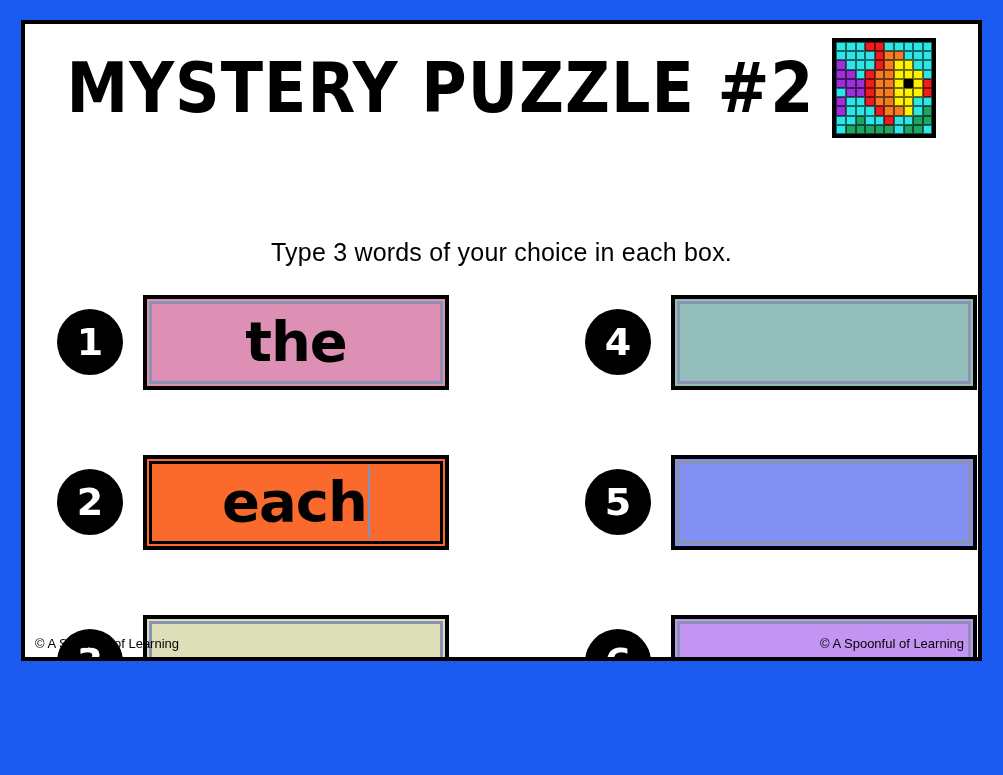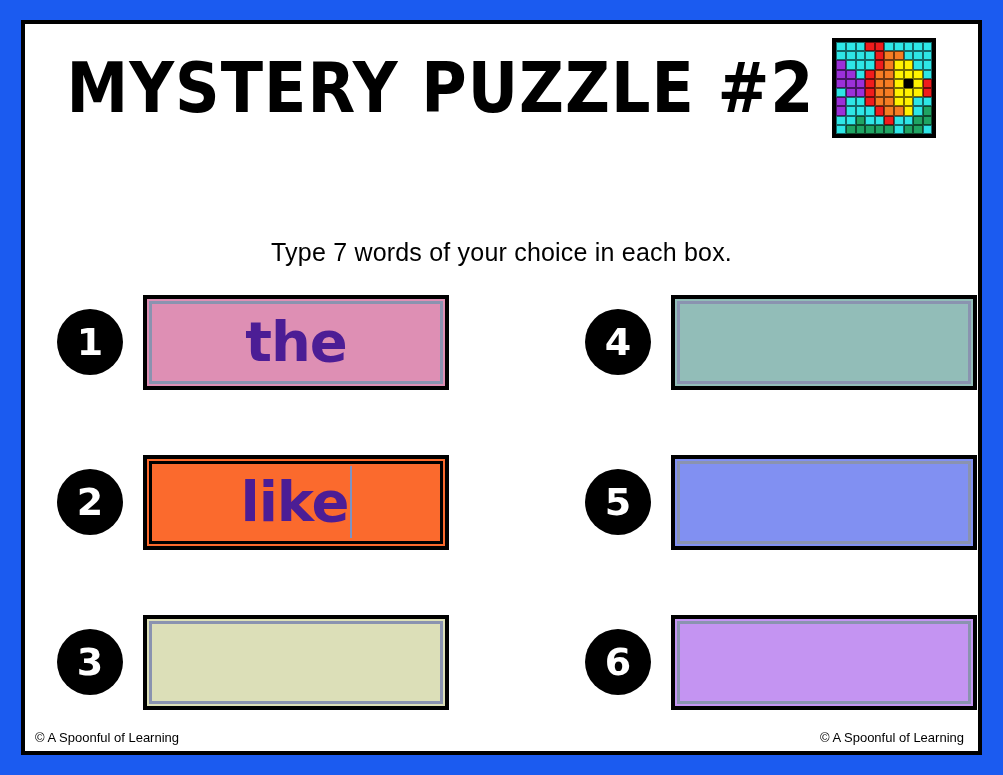--- a/index.html
+++ b/index.html
@@ -22,21 +22,21 @@
     background: #1B5BF0;
     box-sizing: border-box;
   }
 
   
   #page {
     position: absolute;
     left: 21px;
     top: 20px;
     width: 961px;
-    height: 735px;
+    height: 641px;
     background: #ffffff;
     border: 4px solid #000000;
     box-sizing: border-box;
     overflow: hidden;
   }
 
   
   #header {
     position: absolute;
     left: 0;
@@ -180,21 +180,21 @@
     border: 3px solid #8A93B0;
     box-sizing: border-box;
   }
   .wordbox .word {
     position: relative;
     z-index: 2;
     font-family: "DejaVu Sans", sans-serif;
     font-weight: bold;
     font-size: 56px;
     line-height: 1;
-    color: #4c1d95;
+    color: #000000;
     white-space: nowrap;
     letter-spacing: -1px;
   }
   .wordbox .caret {
     position: relative;
     z-index: 2;
     display: inline-block;
     width: 2px;
     height: 72px;
     background: #7d93c4;
@@ -322,36 +322,36 @@
             <div style="background: rgb(31, 164, 99);"></div>
             <div style="background: rgb(31, 164, 99);"></div>
             <div style="background: rgb(46, 230, 230);"></div>
             <div style="background: rgb(31, 164, 99);"></div>
             <div style="background: rgb(31, 164, 99);"></div>
             <div style="background: rgb(46, 230, 230);"></div>
           </div>
       </div>
 
 
-      <div id="instruction">Type 7 words of your choice in each box.</div>
+      <div id="instruction">Type 3 words of your choice in each box.</div>
     </div>
 
     <div id="boxes">
         <div class="row col-left r1">
           <div class="badge">1</div>
           <div class="wordbox" style="background: rgb(222, 143, 180);">
             <div class="inner" style="border-color: rgb(138, 147, 176);"></div>
             <span class="word">the</span>
           </div>
         </div>
         <div class="row col-left r2">
           <div class="badge">2</div>
           <div class="wordbox" style="background: rgb(251, 106, 45);">
             <div class="inner" style="border-color: rgb(0, 0, 0);"></div>
-            <span class="word">like</span>
+            <span class="word">each</span>
             <span class="caret"></span>
           </div>
         </div>
         <div class="row col-left r3">
           <div class="badge">3</div>
           <div class="wordbox is-empty" style="background: rgb(220, 223, 184);">
             <div class="inner" style="border-color: rgb(138, 147, 176);"></div>
           </div>
         </div>
         <div class="row col-right r1">

